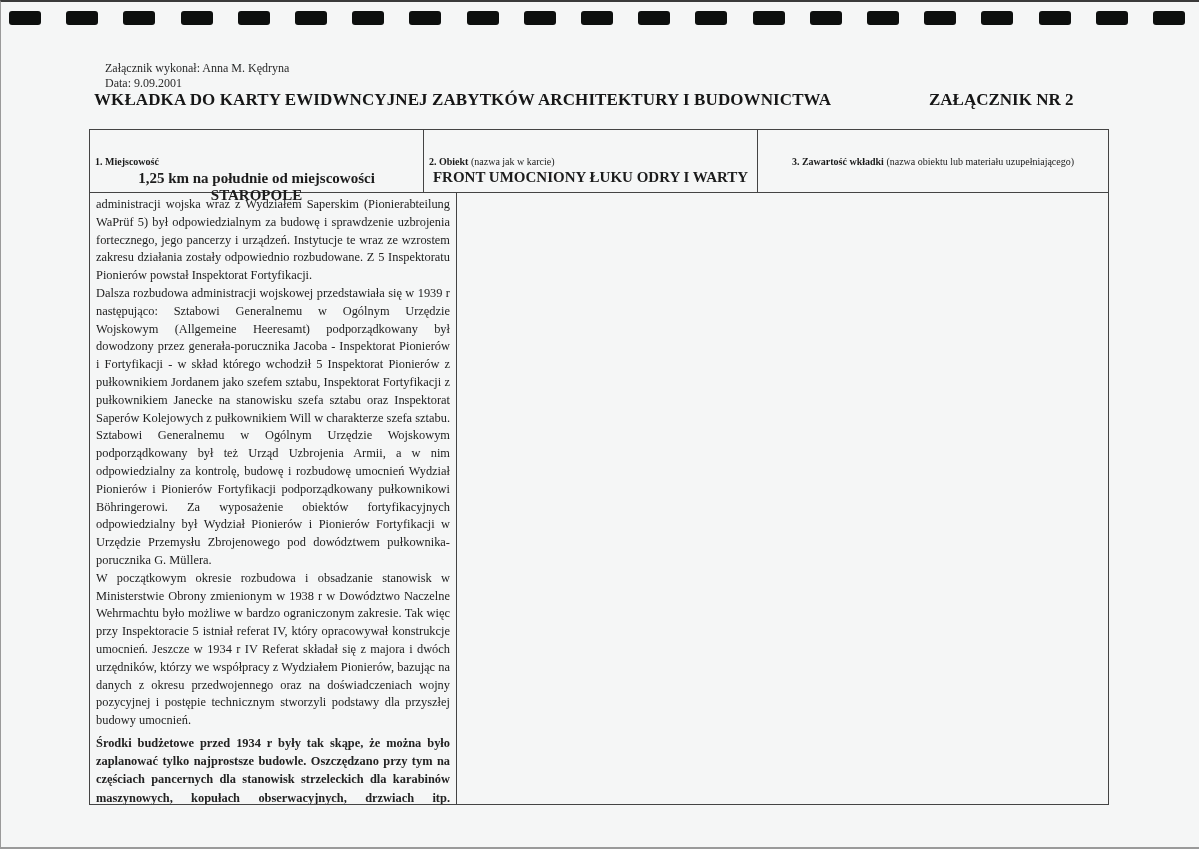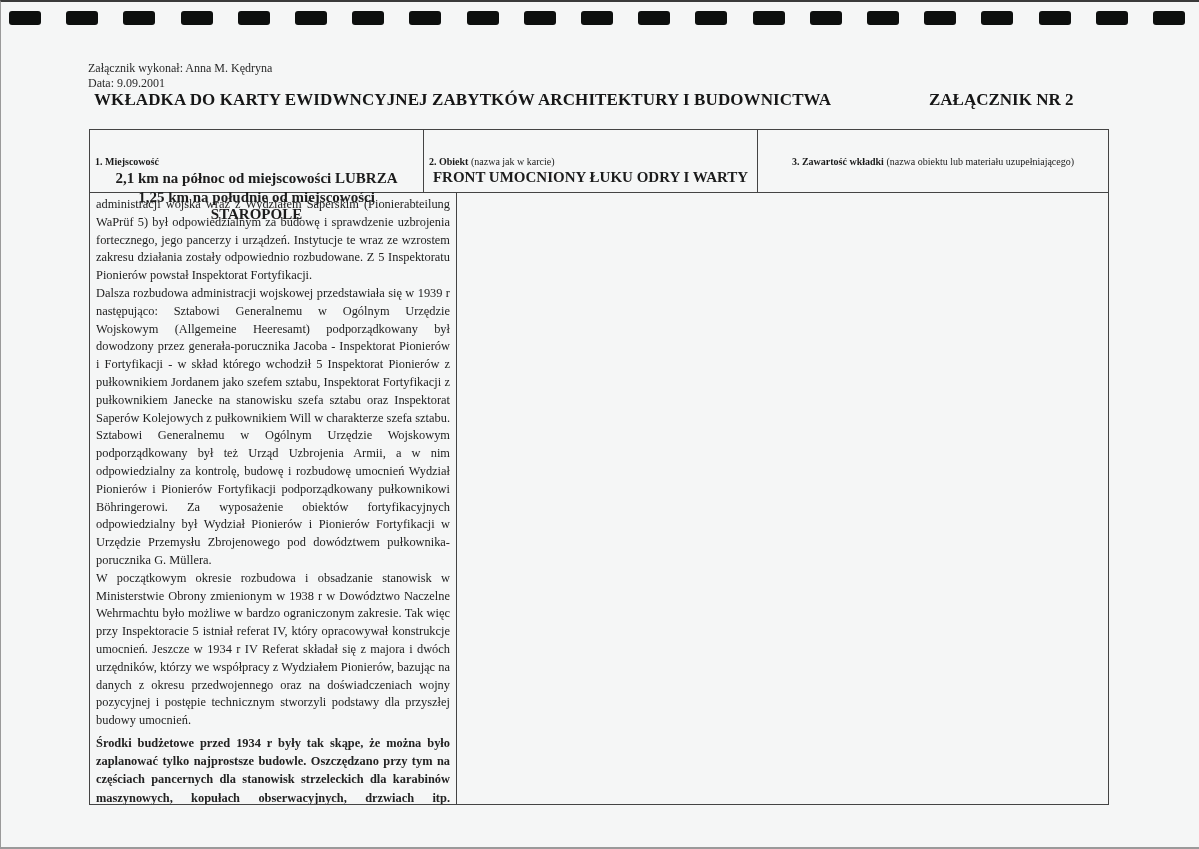--- a/index.html
+++ b/index.html
@@ -20,21 +20,21 @@
     .punch-strip {
       position: absolute; top: 9px; left: 0; width: 1199px; height: 16px;
     }
     .punch-hole {
       position: absolute; top: 0;
       width: 32px; height: 14px;
       background: #0d0f0e;
       border-radius: 3px;
     }
     .meta {
-      position: absolute; left: 87px; top: 59px;
+      position: absolute; left: 104px; top: 59px;
       font-size: 12px; line-height: 15px; color: #2a2a2a;
     }
     .doc-title {
       position: absolute; left: 93px; top: 88px;
       font-size: 17px; font-weight: bold; letter-spacing: 0.1px;
       color: #161616;
     }
     .annex-label {
       position: absolute; left: 928px; top: 88px;
       font-size: 17px; font-weight: bold; color: #161616;
@@ -123,21 +123,20 @@
     <div>Załącznik wykonał: Anna M. Kędryna</div>
     <div>Data: 9.09.2001</div>
   </div>
 
   <div class="doc-title">WKŁADKA DO KARTY EWIDWNCYJNEJ ZABYTKÓW ARCHITEKTURY I BUDOWNICTWA</div>
   <div class="annex-label">ZAŁĄCZNIK NR 2</div>
 
   <div class="header-table">
     <div class="hcell c1">
       <div class="hlabel"><b>1. Miejscowość</b></div>
-      <div class="hvalue">2,1 km na północ od miejscowości LUBRZA</div>
       <div class="hvalue">1,25 km na południe od miejscowości STAROPOLE</div>
     </div>
     <div class="hcell c2">
       <div class="hlabel"><b>2. Obiekt</b><span> (nazwa jak w karcie)</span></div>
       <div class="hvalue">FRONT UMOCNIONY ŁUKU ODRY I WARTY</div>
     </div>
     <div class="hcell c3">
       <div class="hlabel"><b>3. Zawartość wkładki</b><span> (nazwa obiektu lub materiału uzupełniającego)</span></div>
     </div>
   </div>

